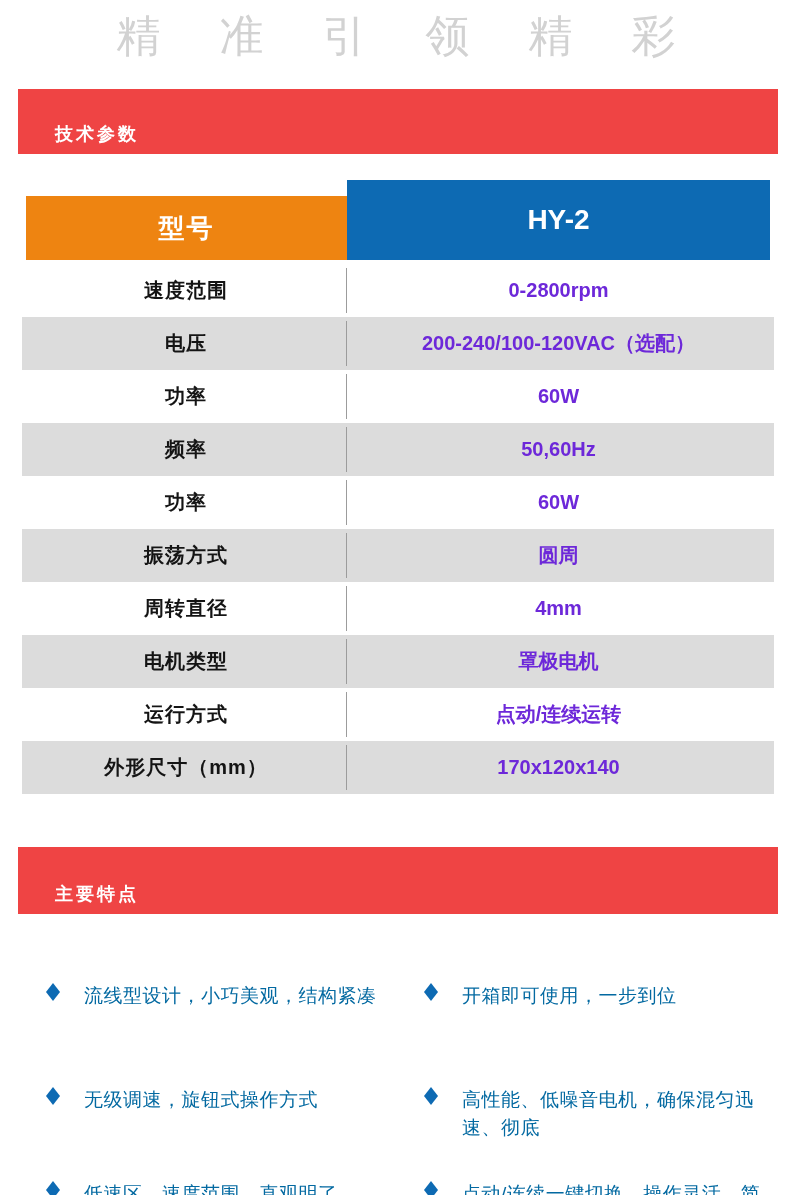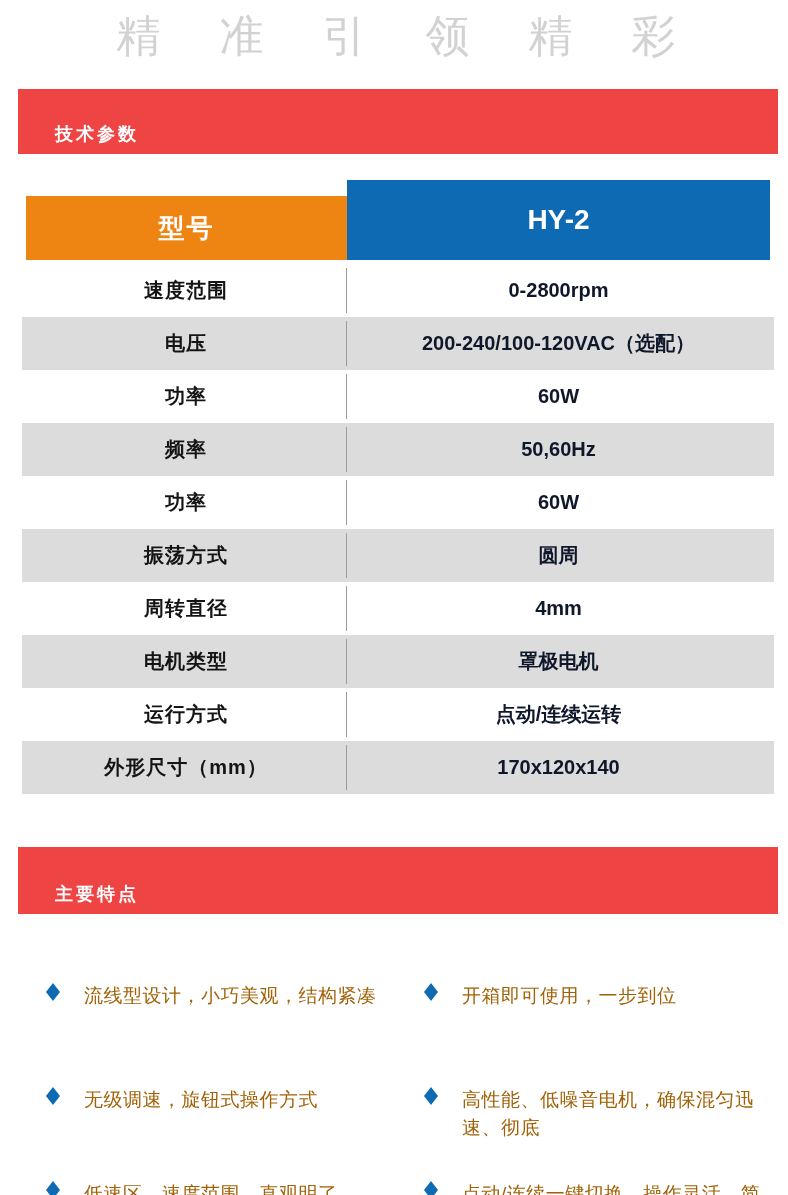--- a/index.html
+++ b/index.html
@@ -72,21 +72,21 @@
     color: #141414;
     font-size: 20px;
     font-weight: bold;
     display: flex;
     align-items: center;
     justify-content: center;
     letter-spacing: 1px;
   }
   .spec-row .cell-value {
     flex: 1;
-    color: #0f172a;
+    color: #6d28d9;
     font-size: 20px;
     font-weight: bold;
     display: flex;
     align-items: center;
     justify-content: center;
   }
 
   
   .features-grid {
     margin: 56px 10px 0 30px;
@@ -103,21 +103,21 @@
   .diamond {
     flex: 0 0 auto;
     width: 14px;
     height: 18px;
     margin-top: 5px;
     margin-right: 20px;
     background: #0d6ab3;
     clip-path: polygon(50% 0, 100% 50%, 50% 100%, 0 50%);
   }
   .feature-text {
-    color: #a16207;
+    color: #0369a1;
     font-size: 19px;
     line-height: 28px;
     max-width: 322px;
     letter-spacing: 0.5px;
   }
 </style>
 </head>
 <body>
 
 <div class="watermark">精准引领精彩</div>

